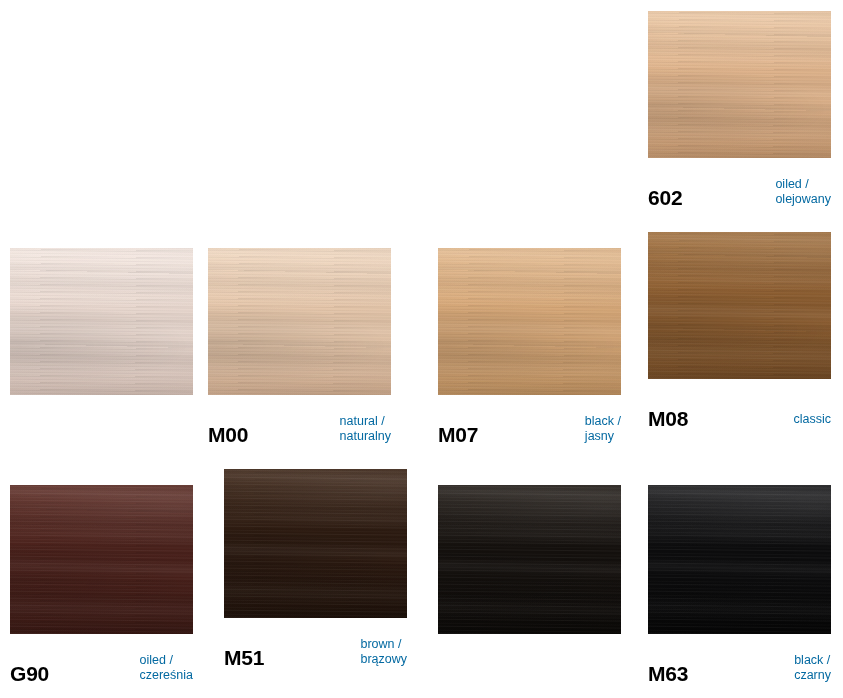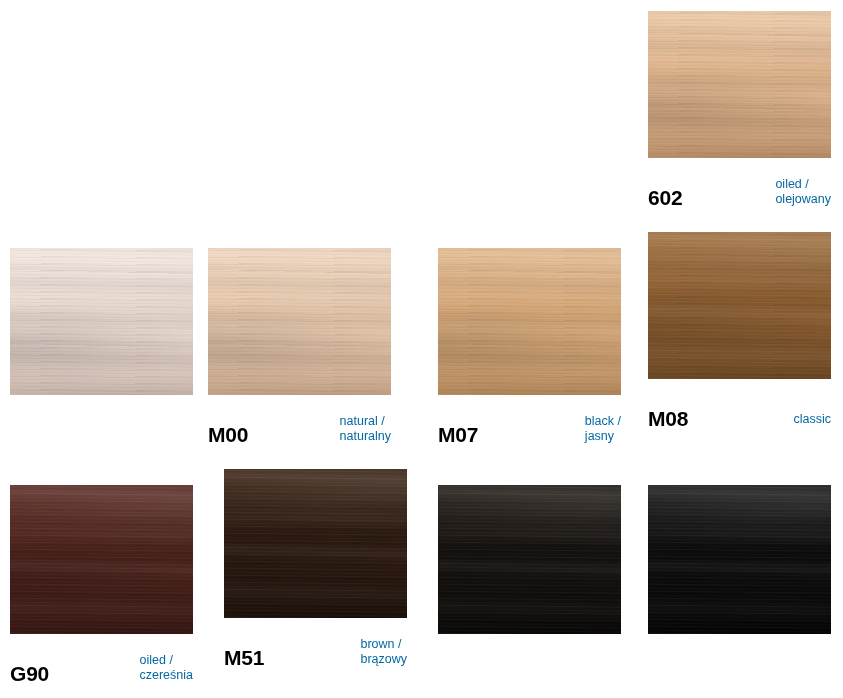--- a/index.html
+++ b/index.html
@@ -224,14 +224,19 @@
     </div>
   </div>
 
   <div class="card" style="left:648px; top:485px;">
     <div class="chip" style="height: 149px; background-color: rgb(12, 12, 13); background-image: linear-gradient(178deg, rgb(26, 26, 28) 0%, rgb(12, 12, 13) 42%, rgb(12, 12, 13) 64%, rgb(5, 5, 5) 100%);">
       <div class="grain-broad"></div>
       <div class="grain-fine"></div>
       <div class="grain-arc"></div>
       <div class="sheen"></div>
     </div>
+    <div class="caption">
+      <div class="code">M63</div>
+      <div class="desc">black /
+czarny</div>
+    </div>
   </div>
 </div>
 
 </body></html>

